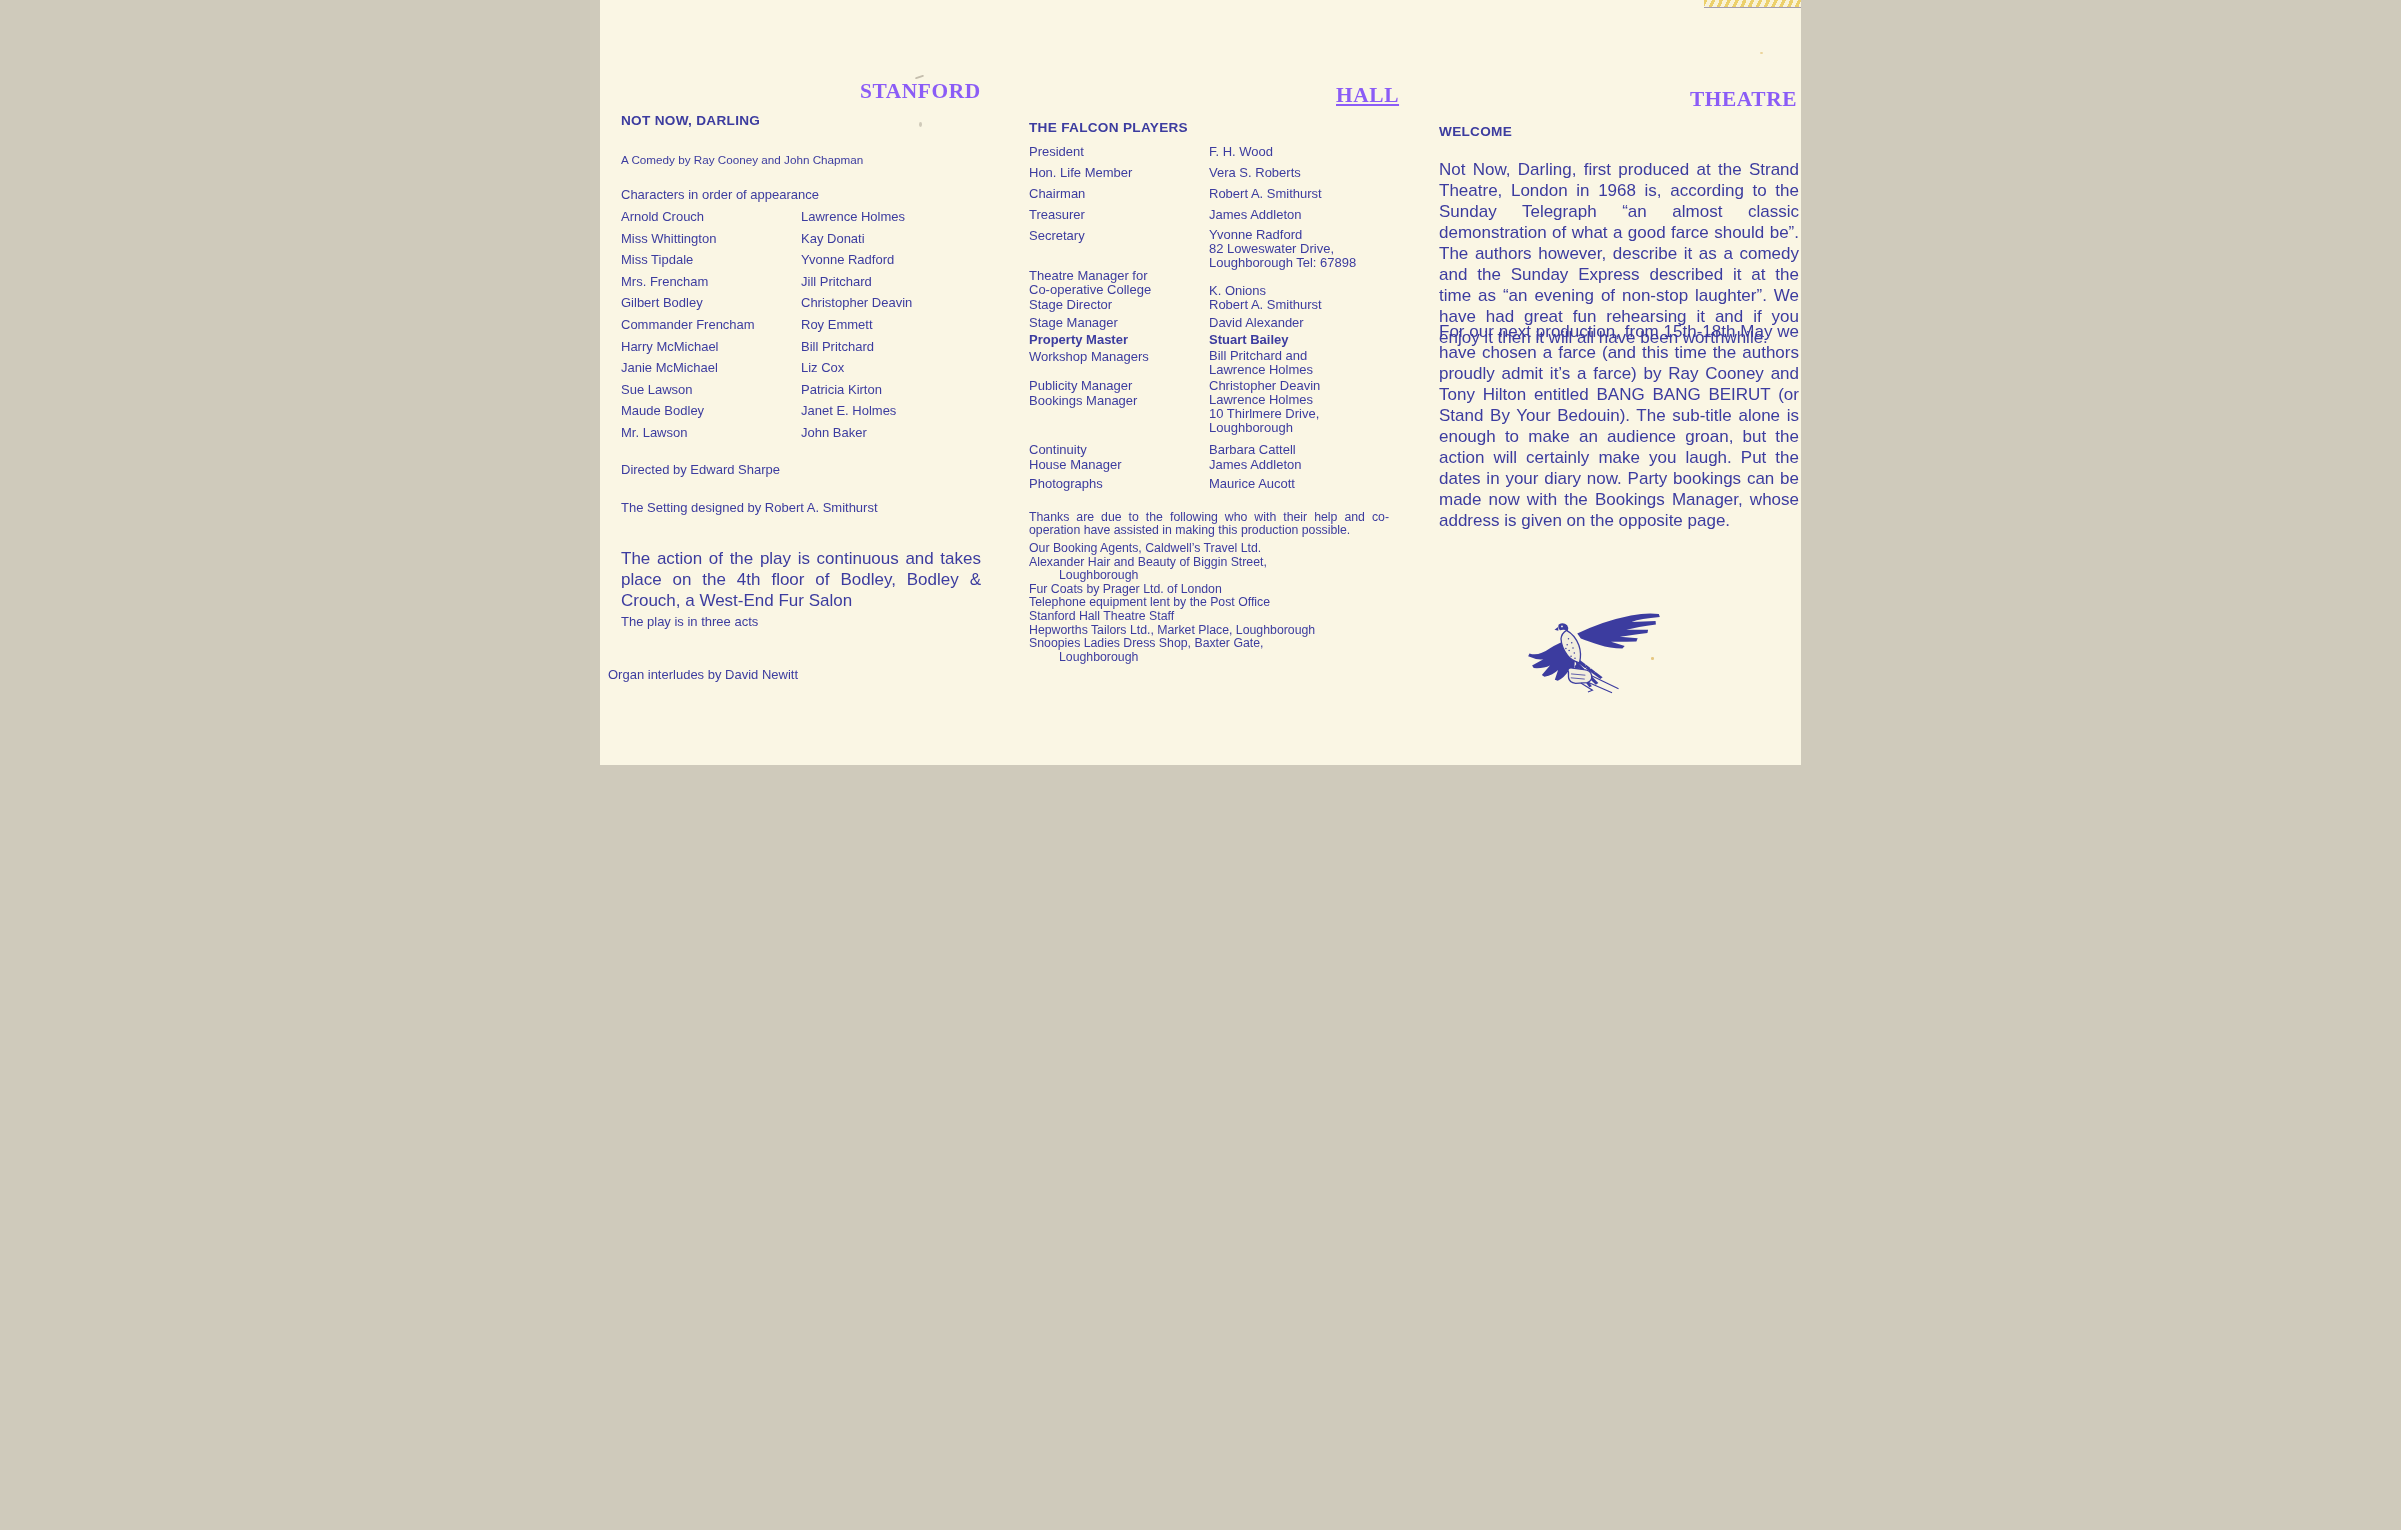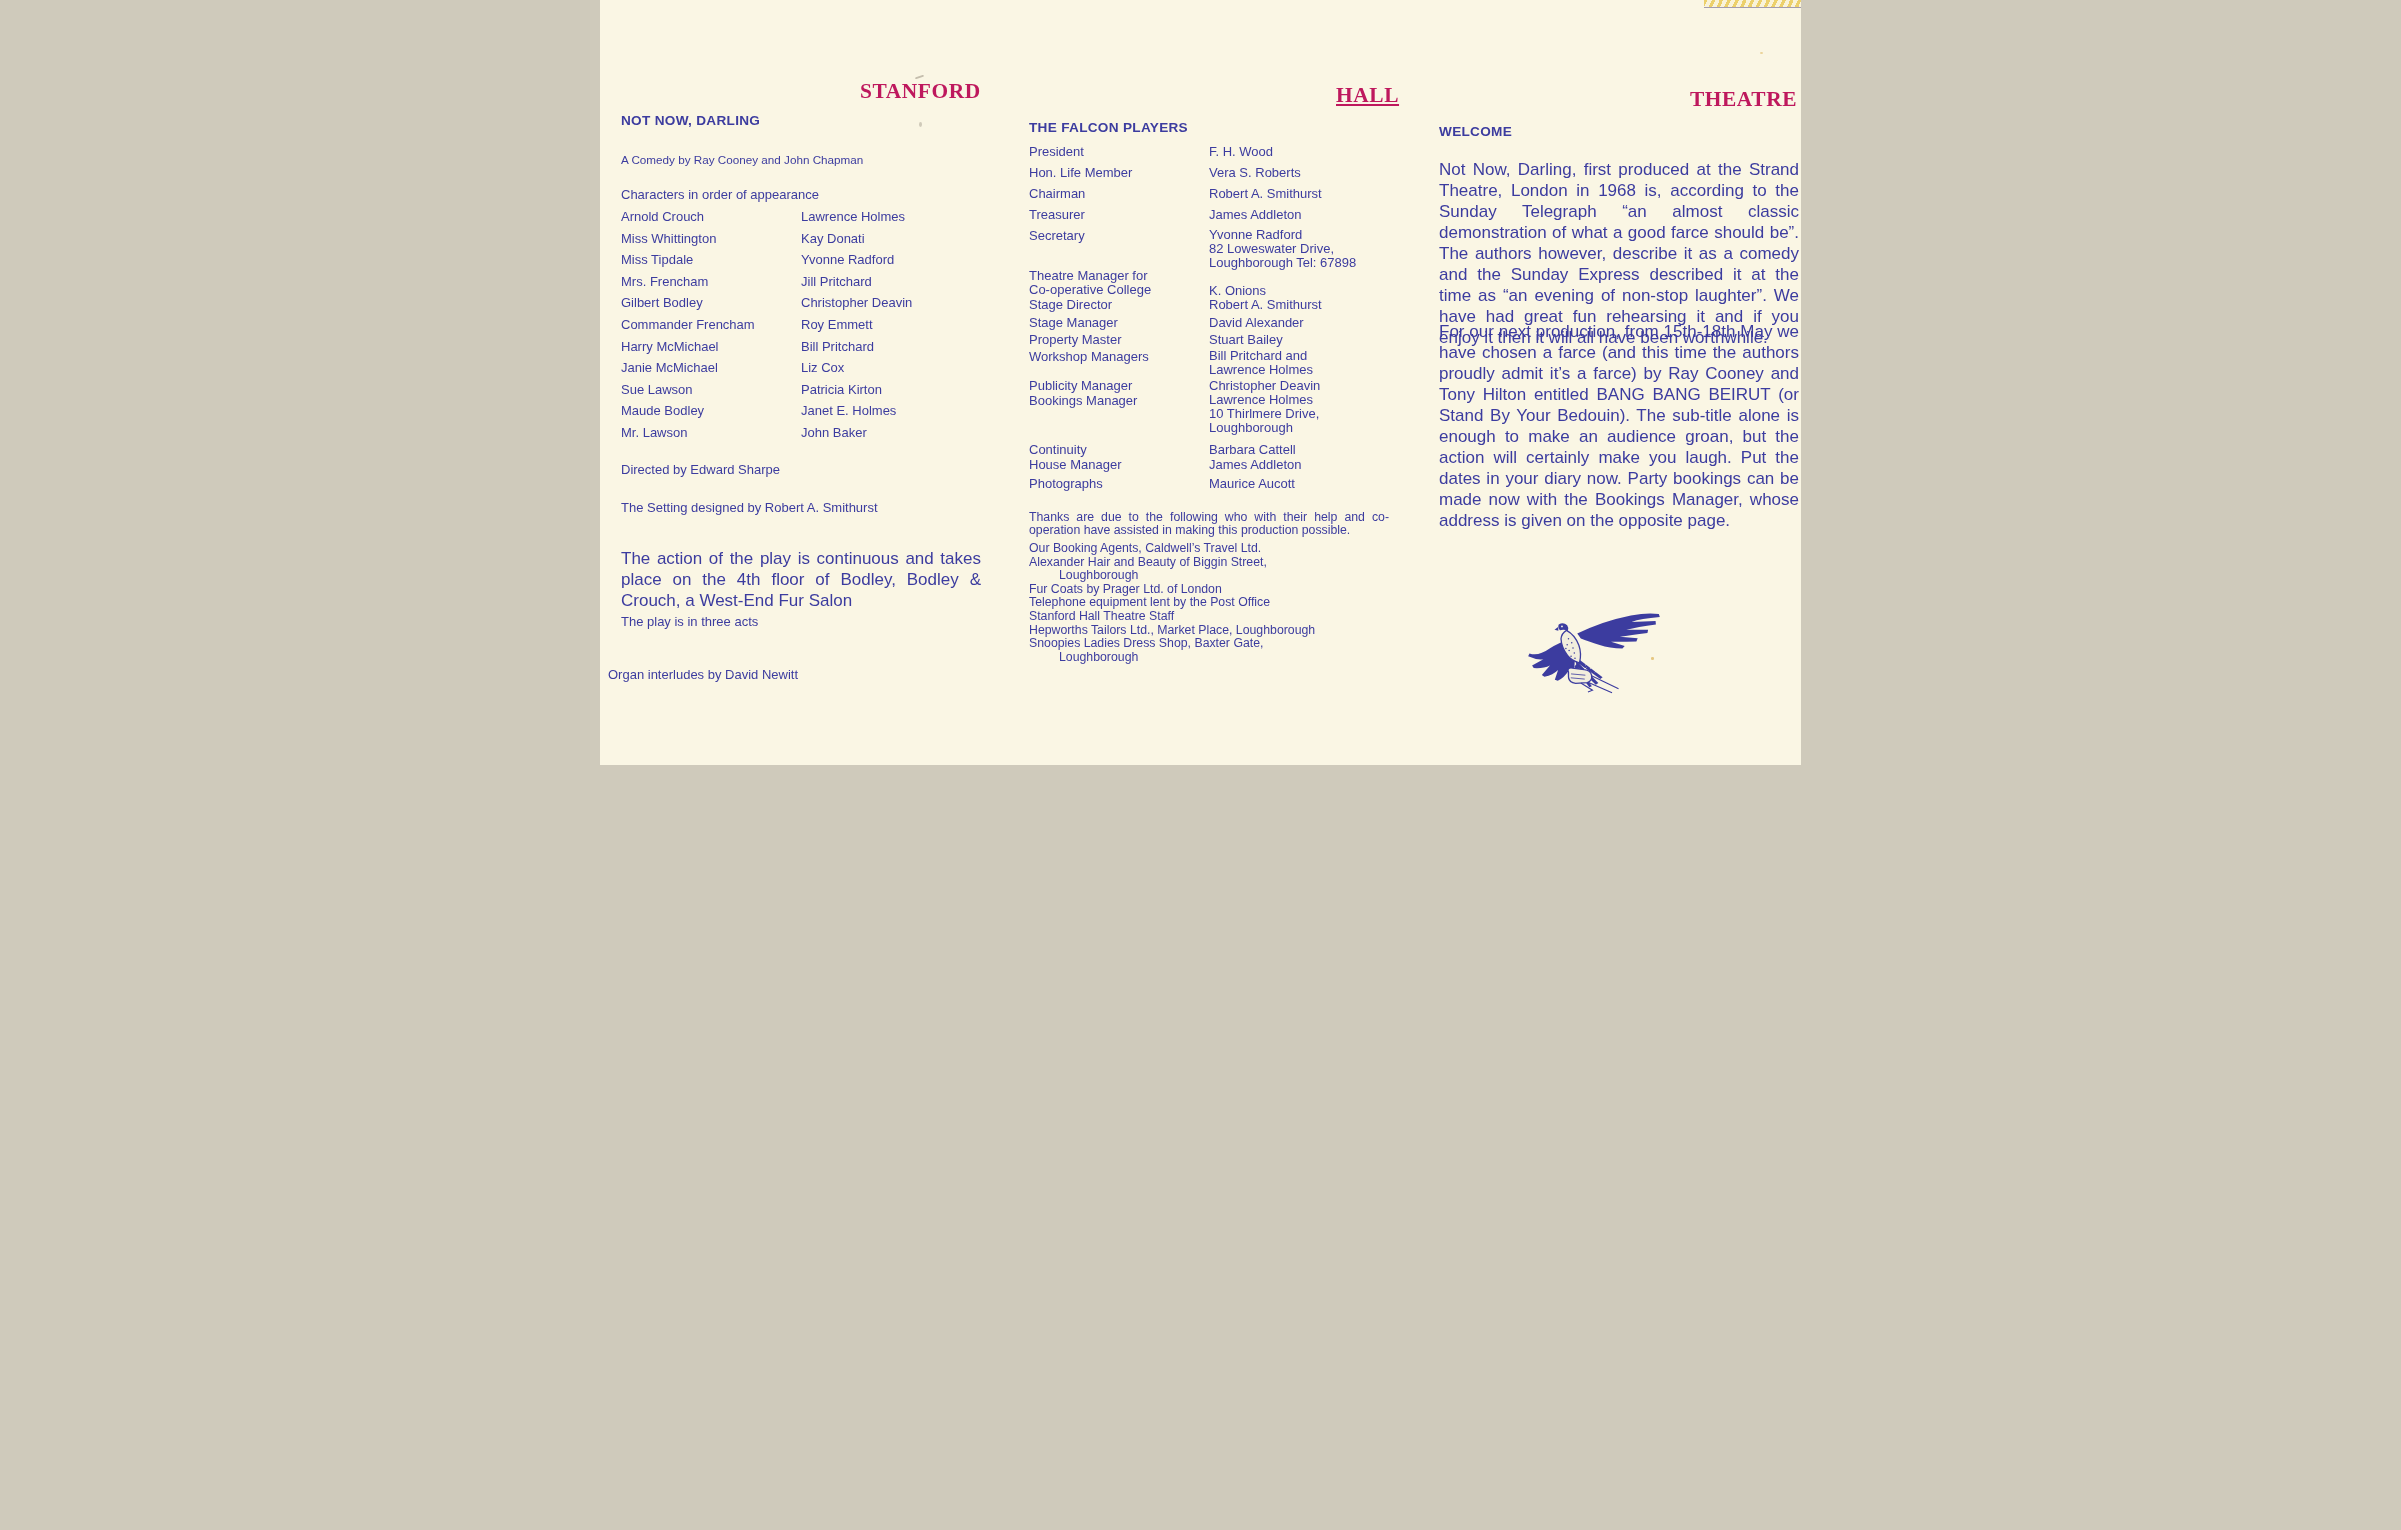--- a/index.html
+++ b/index.html
@@ -13,21 +13,21 @@
     font-family: "Liberation Sans", sans-serif;
     color: #3c3c9f;
   }
   
   .masthead-word {
     position: absolute;
     font-family: "Liberation Serif", serif;
     font-size: 21.4px;
     font-weight: 600;
     letter-spacing: 0.6px;
-    color: #be185d;
+    color: #8b5cf6;
   }
   #mast-stanford { left: 260px; top: 79px; }
   #mast-hall     { left: 736px; top: 83px; text-decoration: underline; }
   #mast-theatre  { right: 3.9px;  top: 87px; }
 
   
   .corner-stripe {
     position: absolute; top: 0; right: 0;
     width: 97px; height: 6.5px;
     background: repeating-linear-gradient(115deg, #ecd06b 0 3.2px, #f9f3da 3.2px 7.1px);
@@ -169,21 +169,21 @@
     <span class="shift-down">K. Onions</span>
   </div>
   <div class="officer-row" style="top:297px;">
     <span>Stage Director</span>
     <span>Robert A. Smithurst</span>
   </div>
   <div class="officer-row" style="top:315px;">
     <span>Stage Manager</span>
     <span>David Alexander</span>
   </div>
-  <div class="officer-row" style="top:332px;">
+  <div class="officer-row" style="top:332px;font-weight:bold;">
     <span>Property Master</span>
     <span>Stuart Bailey</span>
   </div>
   <div class="officer-row" style="top:349px;">
     <span>Workshop Managers</span>
     <span class="lines">
       <div>Bill Pritchard and</div>
       <div>Lawrence Holmes</div>
     </span>
   </div>

